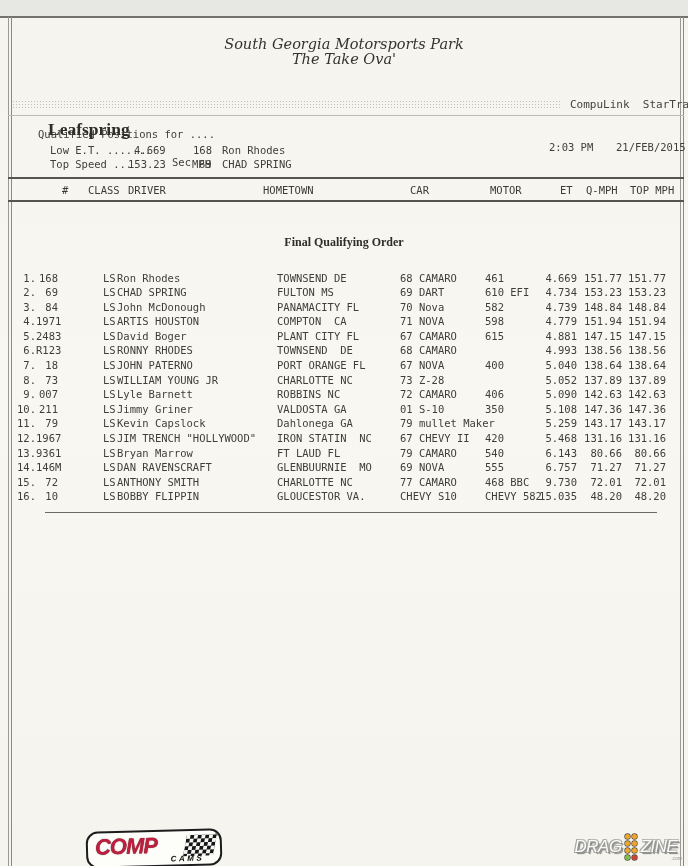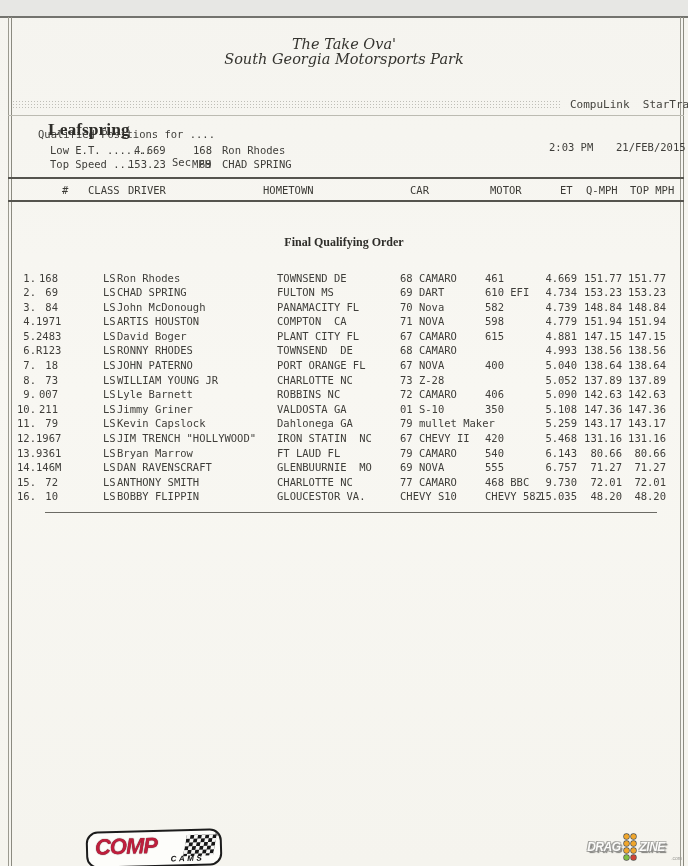--- a/index.html
+++ b/index.html
@@ -62,21 +62,21 @@
     background:repeating-conic-gradient(#161616 0% 25%, #f6f6f4 0% 50%);
     background-size:7.5px 7.5px;transform:skewX(-12deg);}
   .comp-sub{position:absolute;right:16px;bottom:1px;
     font-family:"Liberation Sans","DejaVu Sans",sans-serif;
     font-weight:bold;font-style:italic;font-size:8px;letter-spacing:2.5px;color:#111;}
   .comp-reg{position:absolute;right:1px;top:0;font-size:6px;color:#333;}
   
   .drag-logo{top:828px;left:568px;width:116px;height:38px;display:flex;
     align-items:center;justify-content:center;gap:2px;}
   .drag-word{font-family:"Liberation Sans","DejaVu Sans",sans-serif;
-    font-weight:bold;font-style:italic;font-size:12px;letter-spacing:-0.5px;
+    font-weight:normal;font-style:italic;font-size:17px;letter-spacing:-0.5px;
     color:#fbfbf9;
     text-shadow:1px 1px 0 #8f8f8d,-1px 1px 0 #a6a6a2,1px -1px 0 #b9b9b5,
       -1px -1px 0 #a6a6a2,2px 2px 1px #7d7d79;}
   .tree{display:grid;grid-template-columns:6px 6px;grid-auto-rows:7px;
     gap:0 1px;align-items:center;justify-items:center;margin:0 1px;}
   .bulb{width:5.5px;height:5.5px;border-radius:50%;
     box-shadow:0 0 0 0.7px #55534d;}
   .bulb.a{background:#f0a62c;}
   .bulb.g{background:#7fc143;}
   .bulb.r{background:#cf4236;}
@@ -89,22 +89,22 @@
 <div class="page">
 
   <div class="abs scan-strip"></div>
   <div class="abs line-top"></div>
   <div class="abs vline vl-a"></div>
   <div class="abs vline vl-b"></div>
   <div class="abs vline vr-a"></div>
   <div class="abs vline vr-b"></div>
 
   <div class="abs title-block">
+    <div>South Georgia Motorsports Park</div>
     <div>The Take Ova'</div>
-    <div>South Georgia Motorsports Park</div>
   </div>
 
   <div class="abs dotted-band"></div>
   <span class="abs compulink">CompuLink  StarTrak</span>
   <div class="abs hr-thin" style="top:115px;"></div>
 
   <span class="abs q" style="top:128px;left:38px;">Qualified Positions for ....</span>
   <span class="abs q" style="top:144px;left:50px;">Low E.T. .......</span>
   <span class="abs q" style="top:144px;left:134px;">4.669</span>
   <span class="abs q" style="top:144px;left:172px;margin-top:12px;">Sec</span>

